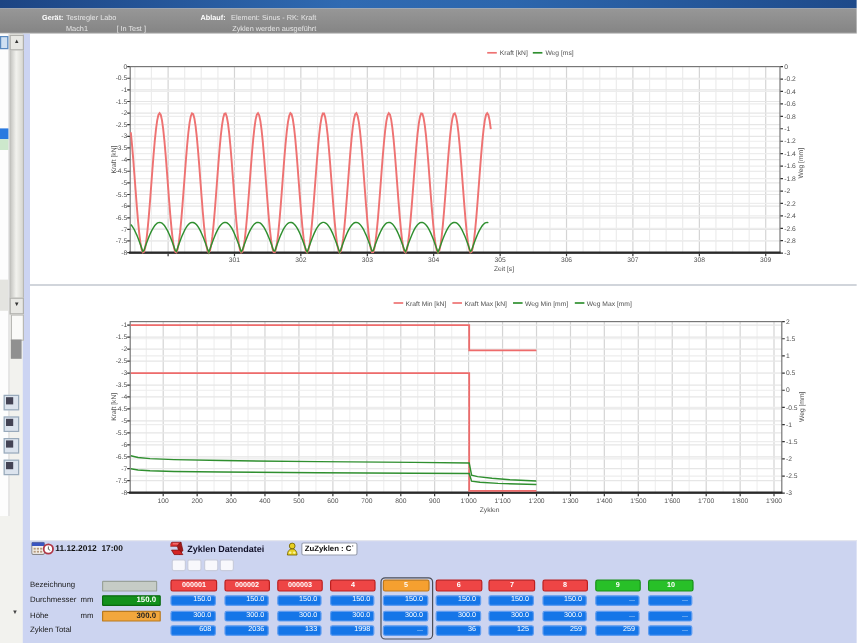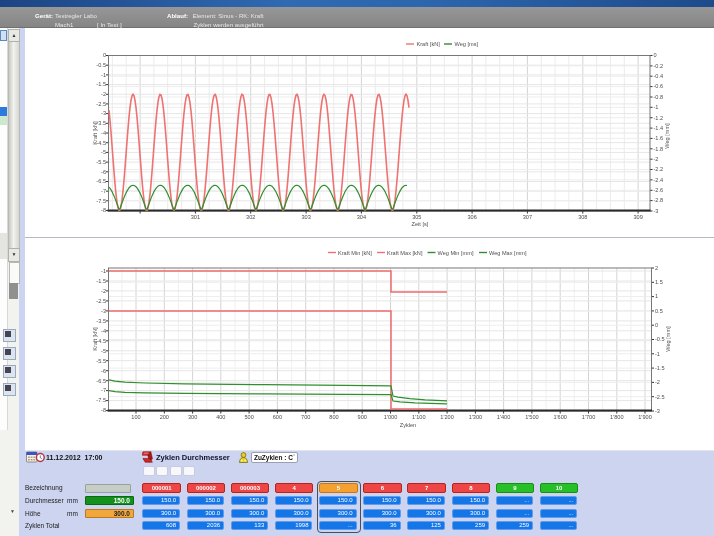--- a/index.html
+++ b/index.html
@@ -193,21 +193,21 @@
 <circle cx="14.3" cy="6.5" r="3.9" fill="#fff" stroke="#b03848" stroke-width="1.5"></circle>
 <path d="M14.3,4.4v2.3l1.5,0.9" stroke="#555" stroke-width="0.8" fill="none"></path>
 </svg>
 <div class="abs" style="left:46px;top:453.5px;font-size:7px;font-weight:bold;color:#111;">11.12.2012&nbsp; 17:00</div>
 <svg class="abs" style="left:142px;top:451px;" width="12" height="12" viewBox="0 0 12 12">
 <path d="M1.2,0.8h7.6l-3,3.4h-7z" fill="#e03030" stroke="#7a0c0c" stroke-width="0.6"></path>
 <path d="M5.8,4.2l3-3.4l1.6,6.8l-2.6,3.6z" fill="#a01818" stroke="#7a0c0c" stroke-width="0.6"></path>
 <path d="M0.9,7.4h6.9l2.6,3.8h-7.2z" fill="#d42424" stroke="#7a0c0c" stroke-width="0.6"></path>
 <path d="M2,2.2h4.5" stroke="#ff9898" stroke-width="0.7"></path>
 </svg>
-<div class="abs" style="left:156px;top:453px;font-size:7.5px;font-weight:bold;color:#101028;">Zyklen Durchmesser</div>
+<div class="abs" style="left:156px;top:453px;font-size:7.5px;font-weight:bold;color:#101028;">Zyklen Datendatei</div>
 <div class="abs" style="left:143px;top:466px;width:10px;height:8px;background:#f8f8fc;border:1px solid #c8ccdc;border-radius:2px;"></div>
 <div class="abs" style="left:156px;top:466px;width:10px;height:8px;background:#f8f8fc;border:1px solid #c8ccdc;border-radius:2px;"></div>
 <div class="abs" style="left:170px;top:466px;width:10px;height:8px;background:#f8f8fc;border:1px solid #c8ccdc;border-radius:2px;"></div>
 <div class="abs" style="left:183px;top:466px;width:10px;height:8px;background:#f8f8fc;border:1px solid #c8ccdc;border-radius:2px;"></div>
 <svg class="abs" style="left:237px;top:451px;" width="13" height="13" viewBox="0 0 13 13">
 <circle cx="6.5" cy="4" r="2.4" fill="#e8d020" stroke="#706000" stroke-width="0.7"></circle>
 <path d="M2.5,11.5c0-3.2,1.6-5,4-5s4,1.8,4,5z" fill="#e8d020" stroke="#706000" stroke-width="0.7"></path>
 <circle cx="4.8" cy="9.5" r="1" fill="#f8f4a0"></circle>
     <circle cx="8.2" cy="9.5" r="1" fill="#f8f4a0"></circle>
 </svg>

